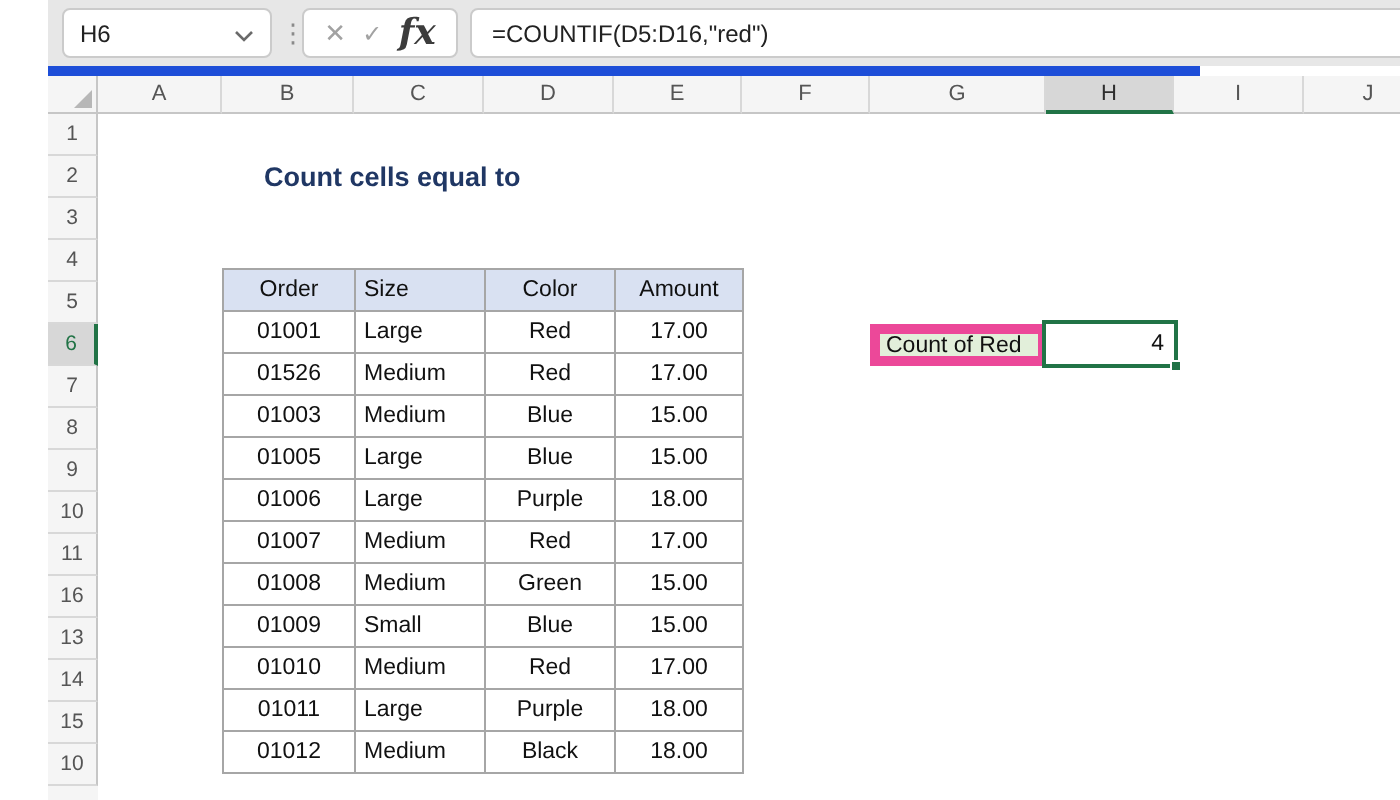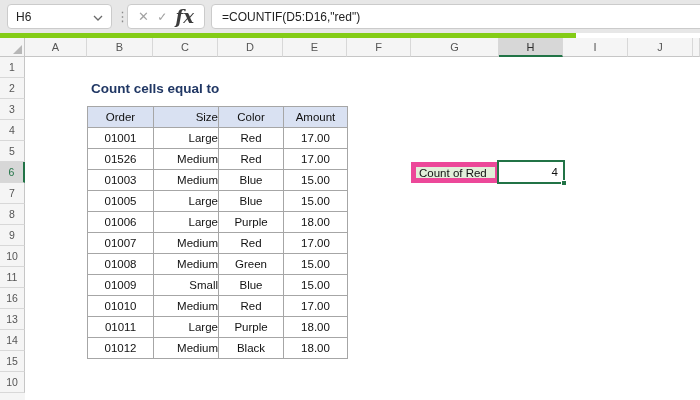--- a/index.html
+++ b/index.html
@@ -1,18 +1,18 @@
 <!DOCTYPE html>
 <html><head>
 <meta charset="utf-8">
 <style>
   * { margin:0; padding:0; box-sizing:border-box; }
   body { width:700px; height:400px; overflow:hidden; background:#fff;
          font-family:"Liberation Sans", sans-serif; }
-  .screen { position:relative; width:576px; height:400px; background:#84cc16; }
+  .screen { position:relative; width:576px; height:400px; background:#1d4ed8;margin-left:24px; }
 
   
   .formula-bar { position:absolute; top:0; left:0; width:700px; height:33px; background:#e7e7e7; }
   .name-box { position:absolute; left:7px; top:4px; width:105px; height:25px; background:#fff;
               border:1px solid #cbcbcb; border-radius:4px; display:flex; align-items:center;
               justify-content:space-between; padding:0 8px; font-size:12px; color:#222; }
   .dots { position:absolute; left:116px; top:0; height:33px; line-height:33px;
           color:#8a8a8a; font-size:13px; }
   .fx-group { position:absolute; left:127px; top:4px; width:78px; height:25px; background:#fff;
               border:1px solid #cbcbcb; border-radius:4px; display:flex; align-items:center;
@@ -38,29 +38,29 @@
   .corner .tri { position:absolute; right:2px; bottom:2px; width:0; height:0;
                  border-left:9px solid transparent; border-bottom:9px solid #b7b7b7; }
 
   .row-headers { position:absolute; top:19px; left:0; width:25px; height:343px; background:#f5f5f5; }
   .row-h { width:25px; height:21px; background:#f5f5f5; border-right:1px solid #c6c6c6;
            border-bottom:1px solid #d8d8d8; display:flex; align-items:center;
            justify-content:center; font-size:10.5px; color:#555; }
   .row-h.sel { background:#d7d7d7; color:#217346; border-right:2px solid #217346; }
 
   
-  .title { position:absolute; left:91px; top:43px; font-size:13.5px; font-weight:bold;
+  .title { position:absolute; left:108px; top:43px; font-size:13.5px; font-weight:bold;
            color:#203764; white-space:nowrap; }
 
-  table.data-table { position:absolute; left:87px; top:68px; width:261px;
+  table.data-table { position:absolute; left:87px; top:96px; width:261px;
                      border-collapse:collapse; table-layout:fixed; }
   .data-table td { height:21px; border:1px solid #a6a6a6; font-size:11.5px; color:#111;
                    text-align:center; padding:0; overflow:hidden; white-space:nowrap; }
   .data-table .hd td { background:#D9E1F2; }
-  .data-table td.al { text-align:right; padding-left:4px; }
+  .data-table td.al { text-align:left; padding-left:4px; }
 
   .result-label { position:absolute; left:411px; top:124px; width:89px; height:21px;
                   background:#E2EFDA; border:5px solid #ec4899; display:flex; align-items:center;
                   padding-left:3px; font-size:11.5px; color:#111; }
   .sel-cell { position:absolute; left:497px; top:122px; width:68px; height:24px;
               border:2px solid #217346; background:#fff; display:flex; align-items:center;
               justify-content:flex-end; padding-right:5px; font-size:11.5px; color:#111; }
   .fill-handle { position:absolute; right:-4px; bottom:-4px; width:6px; height:6px;
                  background:#217346; border:1px solid #fff; }
 </style>

